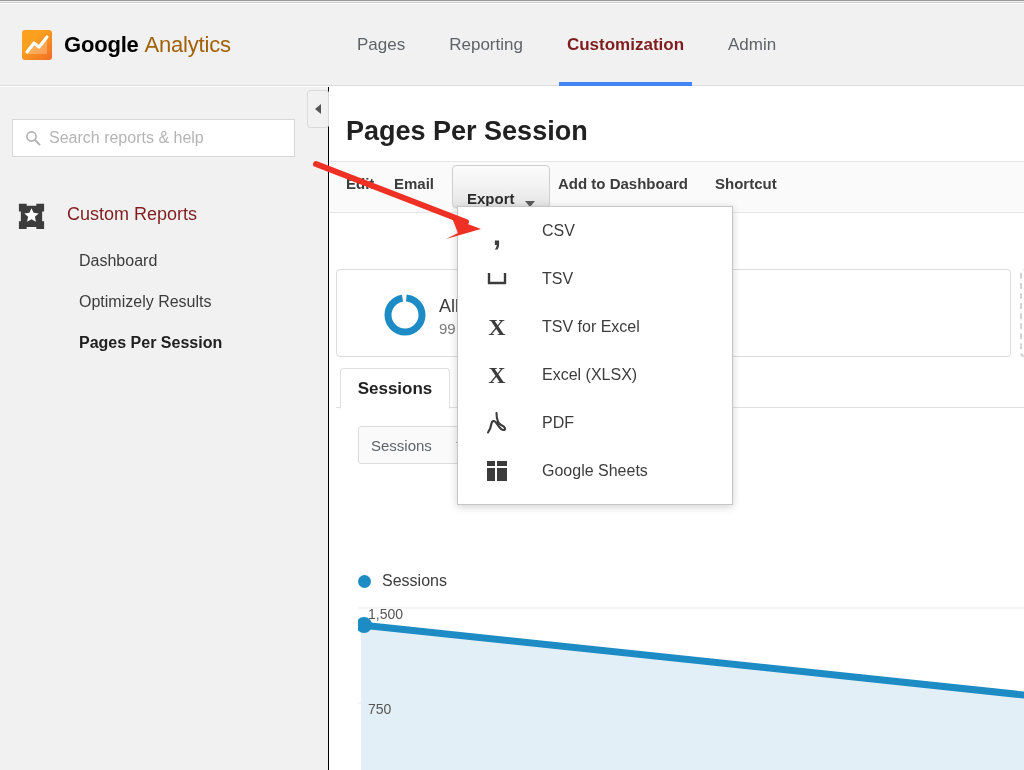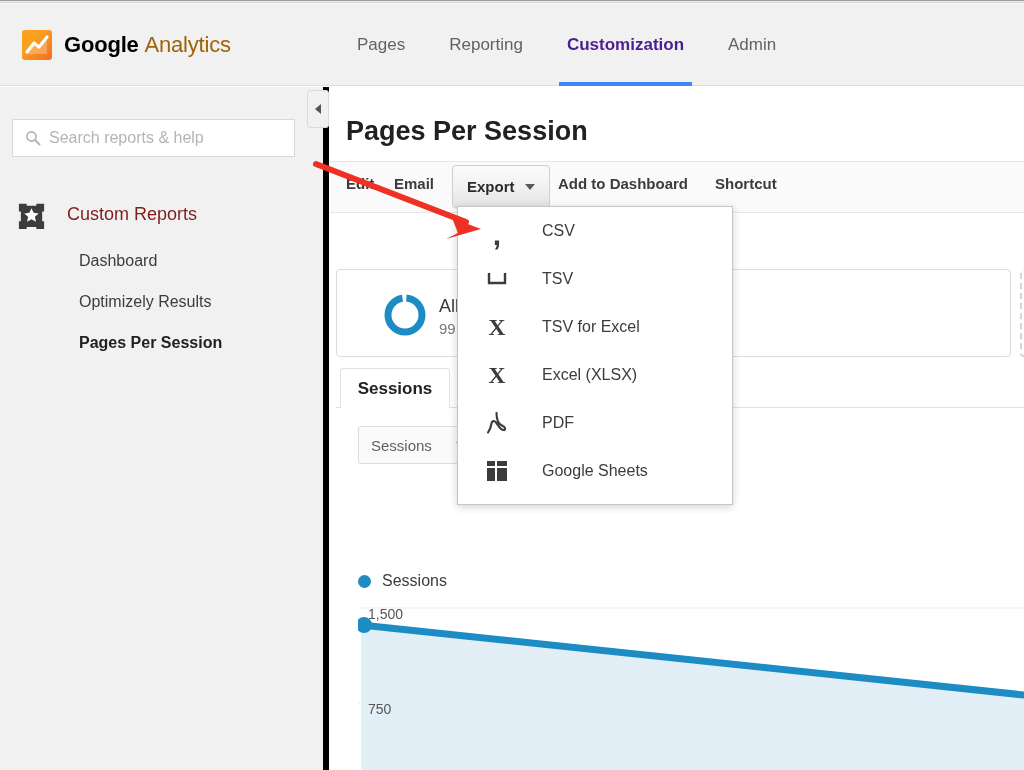--- a/index.html
+++ b/index.html
@@ -22,27 +22,27 @@
   .ga-logo { width:30px; height:30px; border-radius:3px; position:relative; overflow:hidden;
              background:linear-gradient(135deg,#ffa01e 0%,#f9a01e 35%,#f36d25 100%); }
   .ga-logo svg { position:absolute; left:0; top:0; }
   .brand-text { margin-left:12px; font-size:22px; color:#5f6368; letter-spacing:-0.2px; white-space:nowrap; }
   .brand-text .b1 { font-weight:bold; color:#000000; }
   .brand-text .b2 { font-weight:normal; color:#a16207; }
 
   .nav { position:absolute; left:335px; top:0; height:82px; display:flex; align-items:center; }
   .nav-item { position:relative; height:82px; display:flex; align-items:center;
               padding:0 22px; font-size:17px; color:#5f6368; cursor:pointer; }
-  .nav-item.active { color:#4c1d95; font-weight:bold; }
+  .nav-item.active { color:#7f1d1d; font-weight:bold; }
   .nav-item.active::after { content:""; position:absolute; left:14px; right:14px; bottom:0;
                             height:4px; background:#4285f4; }
 
   
   .sidebar { position:absolute; left:0; top:87px; width:329px; height:683px;
-             background:#f1f1f1; border-right:6px solid #000000;padding-left:36px; }
+             background:#f1f1f1; border-right:1px solid #000000;padding-left:36px; }
   .search-wrap { position:absolute; left:12px; top:32px; width:283px; height:38px;
                  background:#fff; border:1px solid #d8d8d8; display:flex; align-items:center; }
   .search-ic { margin-left:12px; width:16px; height:16px; flex:none; }
   .search-input { flex:1; border:0; outline:0; margin-left:8px; height:34px;
                   font-size:16px; color:#5f6368; font-family:"Liberation Sans", sans-serif; background:transparent; }
   .search-input::placeholder { color:#b4b4b4; }
 
   .cr-row { position:absolute; left:16px; top:112px; display:flex; align-items:center; cursor:pointer; }
   .cr-icon { width:31px; height:31px; flex:none; }
   .cr-label { margin-left:20px; font-size:18px; color:#7f1d1d; }
@@ -57,21 +57,21 @@
                   border-right:6px solid #555; }
 
   
   .main { position:absolute; left:330px; top:87px; width:694px; height:683px; background:#ffffff; }
   .page-title { position:absolute; left:16px; top:29px; font-size:27px; font-weight:bold; color:#212121; }
 
   .toolbar { position:absolute; left:0; top:74px; width:694px; height:52px;
              background:#fafafa; border-top:1px solid #e6e6e6; border-bottom:1px solid #e6e6e6; }
   .tb-item { position:absolute; top:13px; font-size:15px; font-weight:bold; color:#3c3c3c; cursor:pointer; }
   .tb-export { position:absolute; left:122px; top:3px; height:43px; padding:0 14px;
-               display:flex; align-items:center; gap:10px; cursor:pointer;
+               display:flex; align-items:flex-end; gap:10px; cursor:pointer;
                background:linear-gradient(to bottom,#fbfbfb 0%,#f2f2f2 50%,#e4e4e4 100%);
                border:1px solid #cfcfcf; border-radius:4px;
                font-size:15px; font-weight:bold; color:#2b2b2b;
                box-shadow:0 1px 1px rgba(0,0,0,.06); }
   .caret { width:0;height:0;border-left:5px solid transparent;border-right:5px solid transparent;
            border-top:6px solid #5a5a5a; }
 
   
   .seg-card { position:absolute; left:6px; top:182px; width:675px; height:88px;
               background:#fff; border:1px solid #dcdcdc; border-radius:4px; }

